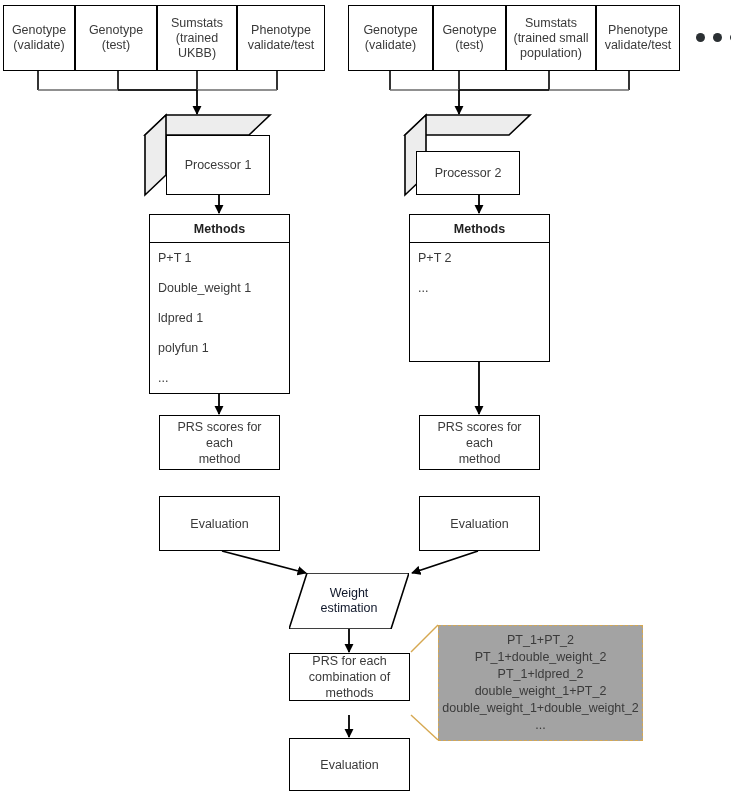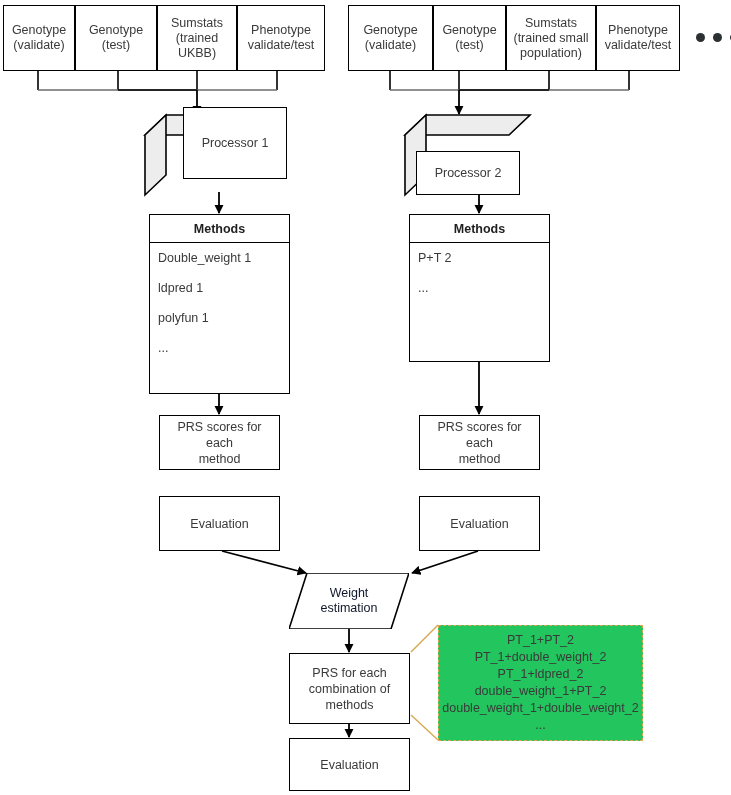--- a/index.html
+++ b/index.html
@@ -89,21 +89,21 @@
     font-size: 12.5px;
     line-height: 15px;
     color: #0f172a;
     white-space: pre-line;
   }
   .para svg { position: absolute; left: 0; top: 0; }
 
   
   .note {
     position: absolute;
-    background: #22c55e;
+    background: #a3a3a3;
     border: 1.4px dashed #d6a851;
     display: flex;
     align-items: center;
     justify-content: center;
   }
   .note .ntxt {
     text-align: center;
     font-size: 12.5px;
     line-height: 17px;
     color: #3a3a3a;
@@ -181,26 +181,27 @@
 (trained
 UKBB)</div>
 <div class="node srcbox" style="left:237px; top:5px; width:88px;  height:66px;">Phenotype
 validate/test</div>
 
 <div class="cube" style="left:145px; top:115px; width:125px; height:80px;">
   <svg width="125" height="80" viewBox="0 0 125 80">
     <polygon points="0,20 21,0 125,0 104,20" fill="#ededed" stroke="#000000" stroke-width="1.6"></polygon>
     <polygon points="0,20 0,80 21,60 21,0" fill="#ededed" stroke="#000000" stroke-width="1.6"></polygon>
   </svg>
-  <div class="face" style="left:21px; bottom:16px; width:104px; height:72px;margin-left:17px;">Processor 1</div>
+  <div class="face" style="left:21px; bottom:0; width:104px; height:60px;">Processor 1</div>
 </div>
 
 <div class="methods" style="left:149px; top:214px; width:141px; height:180px;">
   <div class="mhead">Methods</div>
   <div class="mbody">
+    <div class="mrow">P+T 1</div>
     <div class="mrow">Double_weight 1</div>
     <div class="mrow">ldpred 1</div>
     <div class="mrow">polyfun 1</div>
     <div class="mrow">...</div>
   </div>
 </div>
 
 <div class="node" style="left:159px; top:415px; width:121px; height:55px;">PRS scores for each
 method</div>
 
@@ -244,21 +245,21 @@
 <div class="node" style="left:419px; top:496px; width:121px; height:55px;">Evaluation</div>
 
 <div class="para" style="left:289px; top:573px; width:120px; height:56px;">
   <svg width="120" height="56" viewBox="0 0 120 56">
     <polygon points="18,0 120,0 102,56 0,56" fill="#ffffff" stroke="#000000" stroke-width="1.6"></polygon>
   </svg>
   <div class="ptxt">Weight
 estimation</div>
 </div>
 
-<div class="node" style="left:289px; top:653px; width:121px; height:71px;">PRS for each
+<div class="node" style="left:289px; top:653px; width:121px; height:48px;">PRS for each
 combination of
 methods</div>
 
 <div class="node" style="left:289px; top:738px; width:121px; height:53px;">Evaluation</div>
 
 <div class="note" style="left:438px; top:625px; width:205px; height:116px;">
   <div class="ntxt">PT_1+PT_2
 PT_1+double_weight_2
 PT_1+ldpred_2
 double_weight_1+PT_2

